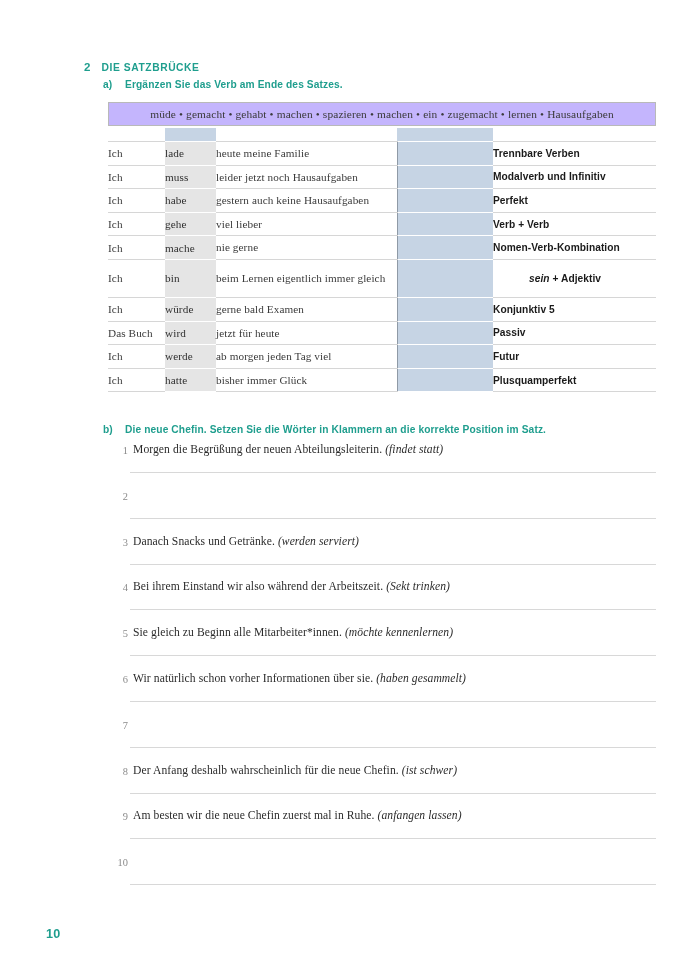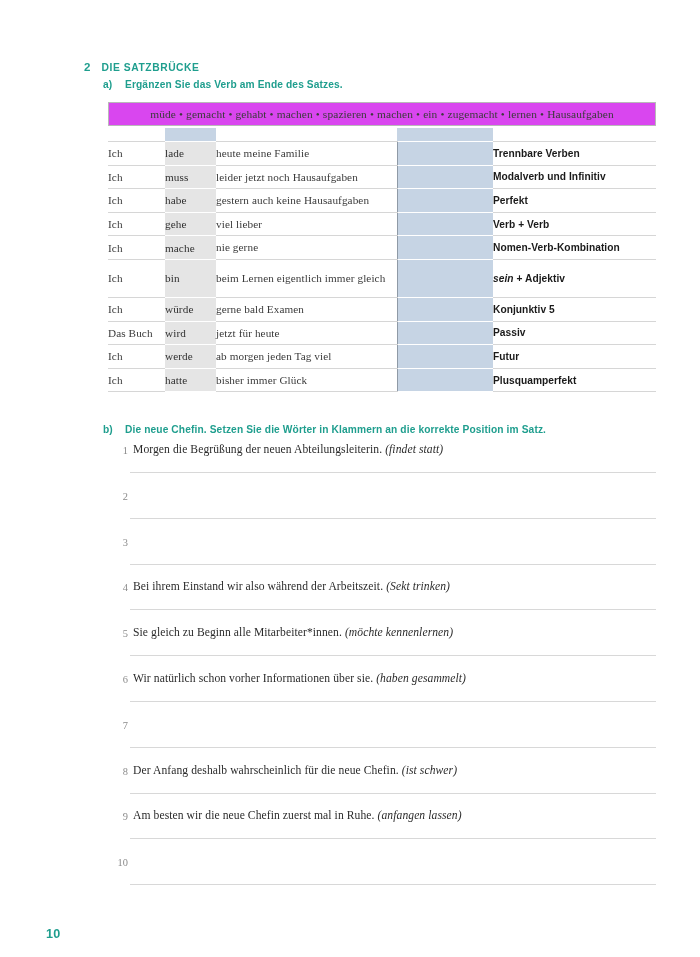--- a/index.html
+++ b/index.html
@@ -60,21 +60,21 @@
   .sub-letter { width: 13px; }
 
   
   .wordbank {
     position: absolute;
     left: 108px;
     top: 102px;
     width: 548px;
     height: 24px;
     border: 1px solid #b9b9b9;
-    background: #d946ef;
+    background: #c4b5fd;
     box-sizing: border-box;
     display: flex;
     align-items: center;
     justify-content: center;
   }
   .wordbank span {
     font-family: "Liberation Serif", serif;
     font-size: 11.4px;
     color: #3a3a3a;
     letter-spacing: 0.12px;
@@ -144,21 +144,21 @@
     border-bottom-color: #ffffff !important;
   }
   td.c-label {
     font-family: "Liberation Sans", sans-serif;
     font-weight: bold;
     font-size: 10.2px;
     color: #1a1a1a;
     padding-left: 12px;
     letter-spacing: 0.05px;
   }
-  td.c-label i { font-style: italic; }
+  td.c-label i { font-style: italic; padding-left: 36px; }
 
   
   .items {
     position: absolute;
     left: 108px;
     top: 441px;
     width: 548px;
   }
   .item {
     position: relative;
@@ -323,20 +323,21 @@
         <div class="item-num">1</div>
         <div class="item-text"><span>Morgen die Begrüßung der neuen Abteilungsleiterin.</span> <i>(findet statt)</i></div>
         <div class="item-rule"></div>
       </div>
       <div class="item">
         <div class="item-num">2</div>
         <div class="item-rule"></div>
       </div>
       <div class="item">
         <div class="item-num">3</div>
+        <div class="item-text"><span>Danach Snacks und Getränke.</span> <i>(werden serviert)</i></div>
         <div class="item-rule"></div>
       </div>
       <div class="item">
         <div class="item-num">4</div>
         <div class="item-text"><span>Bei ihrem Einstand wir also während der Arbeitszeit.</span> <i>(Sekt trinken)</i></div>
         <div class="item-rule"></div>
       </div>
       <div class="item">
         <div class="item-num">5</div>
         <div class="item-text"><span>Sie gleich zu Beginn alle Mitarbeiter*innen.</span> <i>(möchte kennenlernen)</i></div>

